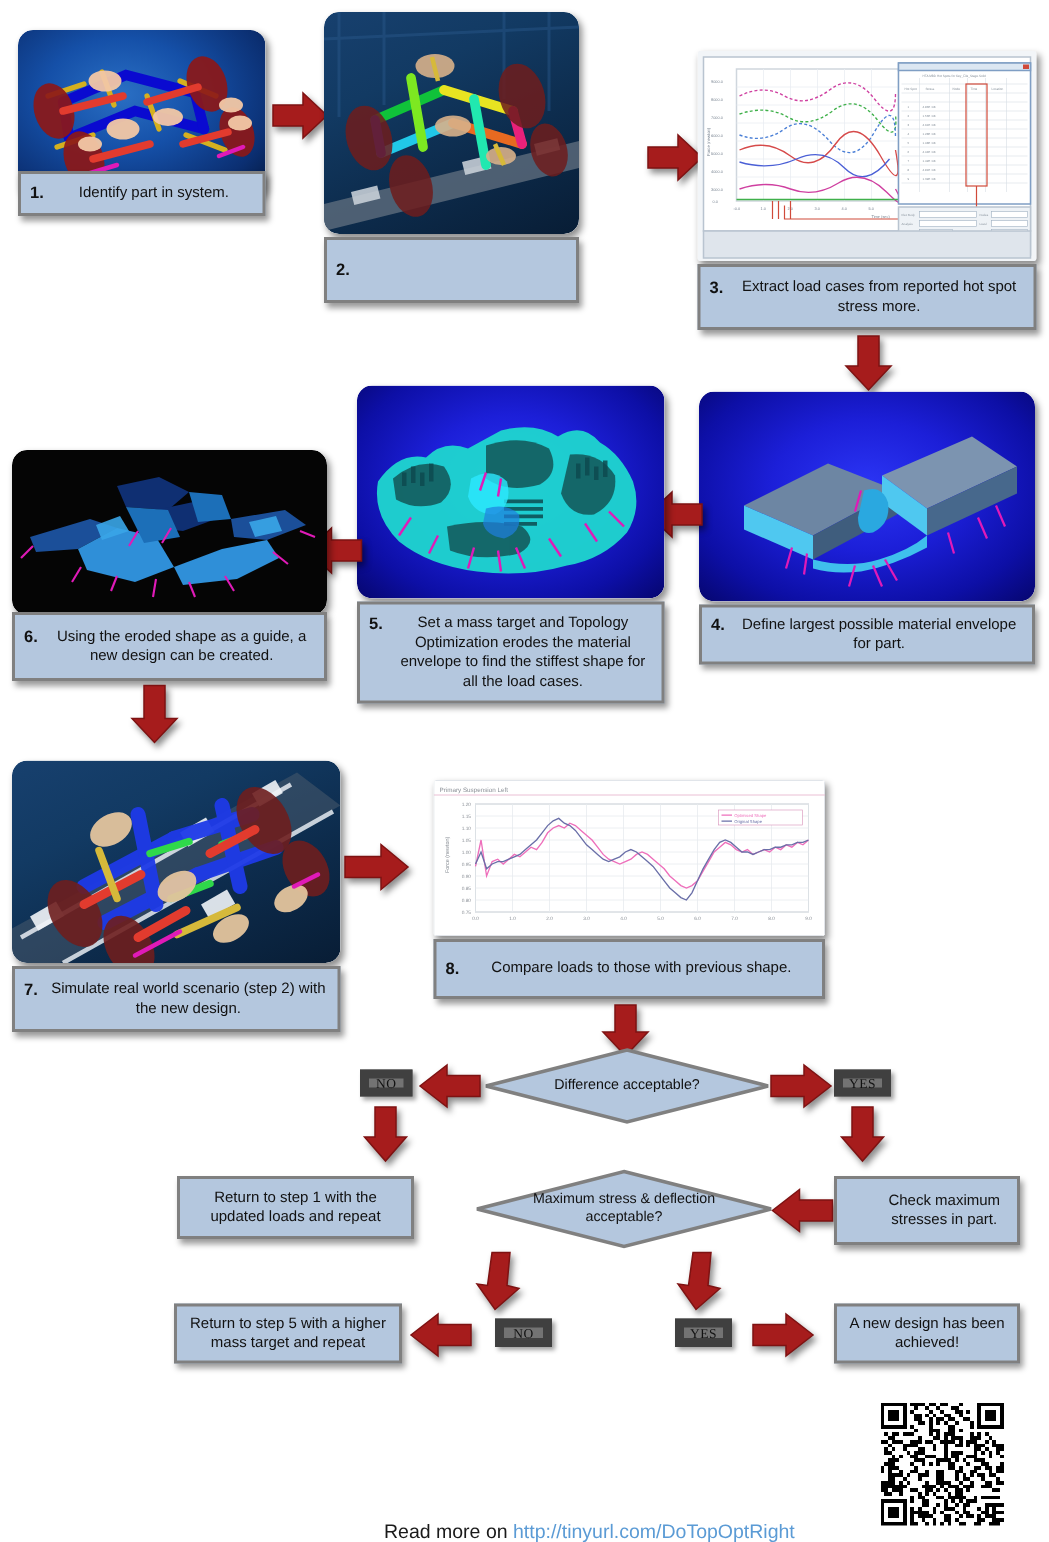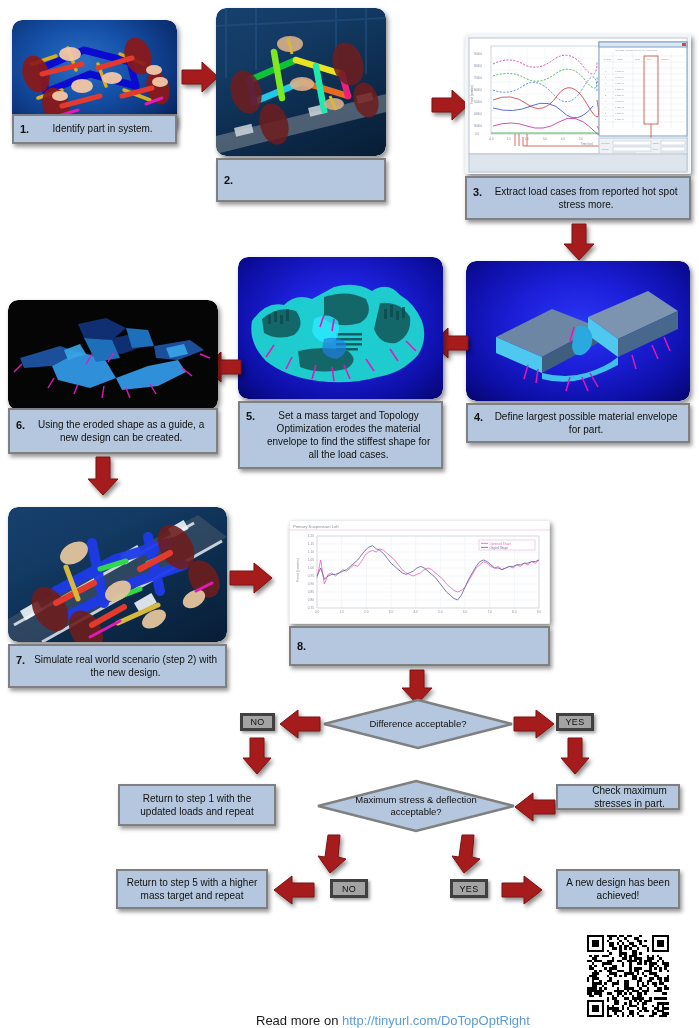--- a/index.html
+++ b/index.html
@@ -21,24 +21,24 @@
   .cap-wrap{display:flex;align-items:flex-start;gap:7px;width:100%;}
   .cap-num{font-weight:bold;font-size:11px;line-height:1.32;flex:0 0 auto;}
   .cap-txt{font-size:10px;line-height:1.32;text-align:center;flex:1 1 auto;}
   .cap-left .cap-txt{text-align:center;}
 
   
   .fbox{position:absolute;box-sizing:border-box;background:#b4c7de;
         border:2px solid #808080;box-shadow:2px 3px 4px rgba(0,0,0,.40);
         display:flex;align-items:center;justify-content:center;text-align:center;
         font-size:10px;line-height:1.35;padding:3px 5px;}
-  .tag{position:absolute;box-sizing:border-box;background:#a3a3a3;
-       border:3px solid #404040;box-shadow:2px 2px 3px rgba(0,0,0,.38);
+  .tag{position:absolute;box-sizing:border-box;background:#737373;
+       border:6px solid #404040;box-shadow:2px 2px 3px rgba(0,0,0,.38);
        display:flex;align-items:center;justify-content:center;
-       font-size:9px;letter-spacing:.3px;}
+       font-size:9px;letter-spacing:.3px;font-family:Liberation Serif, serif;}
 
   
   .diamond{position:absolute;}
   .diamond svg{position:absolute;inset:0;overflow:visible;}
   .diamond .dlabel{position:absolute;inset:0;display:flex;align-items:center;
       justify-content:center;text-align:center;font-size:9.5px;line-height:1.3;
       padding:0 18px;box-sizing:border-box;}
 
   
   .arrow{position:absolute;filter:drop-shadow(2px 3px 2px rgba(0,0,0,.45));}
@@ -591,20 +591,21 @@
           <text x="200.5" y="24.599999999999998" font-size="2.8" fill="#ee6fbb" font-family="Liberation Sans, sans-serif">Optimised Shape</text>
           <path d="M192 27.4 H199" stroke="#6a6fa8" stroke-width=".9"></path>
           <text x="200.5" y="28.599999999999998" font-size="2.8" fill="#6a6fa8" font-family="Liberation Sans, sans-serif">Original Shape</text>
         </g>
     </svg>
   </div>
 </div>
 <div class="caption" style="left:289px;top:626px;width:261px;height:40px;">
   <div class="cap-wrap">
     <span class="cap-num">8.</span>
+    <span class="cap-txt">Compare loads to those with previous shape.</span>
   </div>
 </div>
 
 <svg class="arrow" style="left:400px;top:668px;" width="34" height="38" viewBox="0 0 34 38">
   <path d="M10 2 L10 20 L2 20 L17 36 L32 20 L24 20 L24 2 Z" fill="#a61c1c" stroke="#7e1212" stroke-width="1"></path>
 </svg>
 
 <div class="diamond" style="left:322px;top:698px;width:192px;height:52px;">
   <svg width="192" height="52" viewBox="0 0 192 52">
     <polygon points="96,2 190,26 96,50 2,26" fill="#b4c7de" stroke="#808080" stroke-width="2.4"></polygon>
@@ -636,21 +637,21 @@
   <svg width="200" height="54" viewBox="0 0 200 54">
     <polygon points="100,2 198,27 100,52 2,27" fill="#b4c7de" stroke="#808080" stroke-width="2.4"></polygon>
   </svg>
   <div class="dlabel">Maximum stress &amp; deflection acceptable?</div>
 </div>
 
 <svg class="arrow" style="left:513px;top:791px;" width="44" height="32" viewBox="0 0 44 32">
   <path d="M42 9 L20 9 L20 2 L2 16 L20 30 L20 23 L42 23 Z" fill="#a61c1c" stroke="#7e1212" stroke-width="1"></path>
 </svg>
 
-<div class="fbox" style="left:556px;top:784px;width:124px;height:26px;padding-left:28px;">Check maximum stresses in part.</div>
+<div class="fbox" style="left:556px;top:784px;width:124px;height:46px;padding-left:28px;">Check maximum stresses in part.</div>
 
 <svg class="arrow" style="left:316px;top:833px;" width="34" height="42" viewBox="0 0 34 42">
   <path d="M12 2 L9 24 L2 23 L14 40 L30 26 L22 24 L24 2 Z" fill="#a61c1c" stroke="#7e1212" stroke-width="1"></path>
 </svg>
 <svg class="arrow" style="left:450px;top:833px;" width="34" height="42" viewBox="0 0 34 42">
   <path d="M12 2 L9 24 L2 23 L14 40 L30 26 L22 24 L24 2 Z" fill="#a61c1c" stroke="#7e1212" stroke-width="1"></path>
 </svg>
 
 <div class="fbox" style="left:116px;top:869px;width:152px;height:40px;">Return to step 5 with a higher mass target and repeat</div>
 

